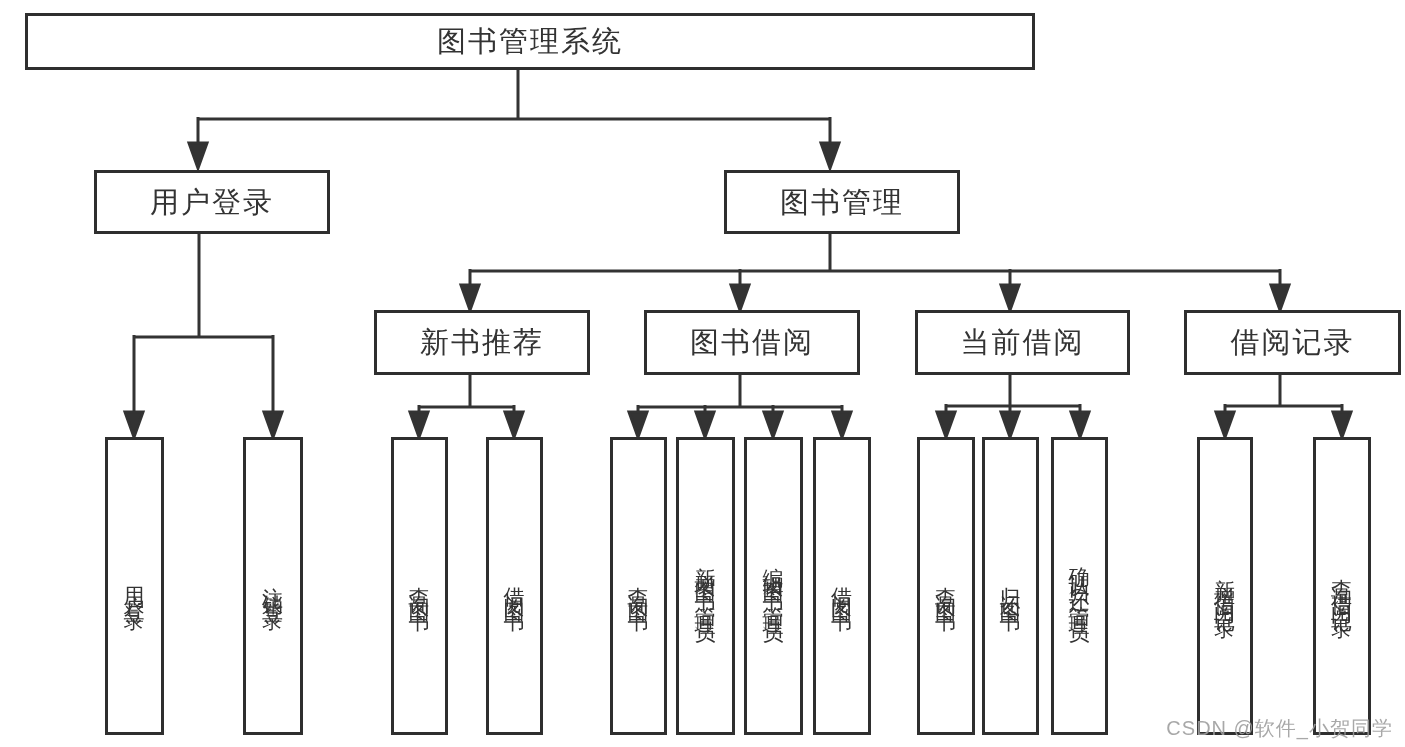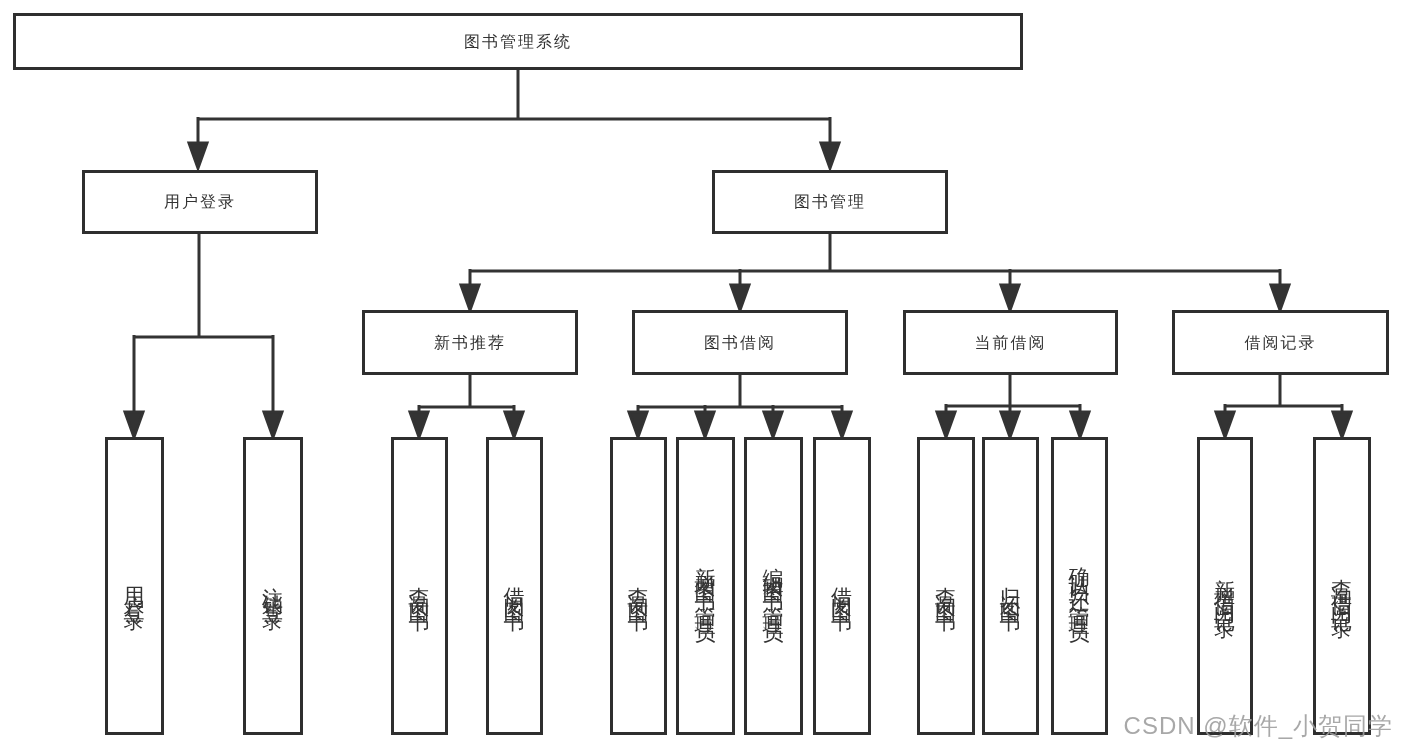--- a/index.html
+++ b/index.html
@@ -28,33 +28,34 @@
     border: 3px solid #2f2f2f;
     color: #333333;
     display: flex;
     align-items: center;
     justify-content: center;
     text-align: center;
     line-height: 1;
     z-index: 1;
   }
   .box.h {
-    font-size: 16px;
+    font-size: 29px;
     letter-spacing: 2px;
+    margin-left: 12px;
   }
   .box.v {
     writing-mode: vertical-rl;
     font-size: 21px;
     letter-spacing: 8px;
   }
   .watermark {
     position: absolute;
     right: 12px;
     bottom: 5px;
-    font-size: 24px;
+    font-size: 20px;
     color: rgba(158, 158, 158, 0.9);
     letter-spacing: 1px;
     z-index: 2;
     white-space: nowrap;
   }
 </style>
 </head>
 <body>
 
 <div class="canvas">

